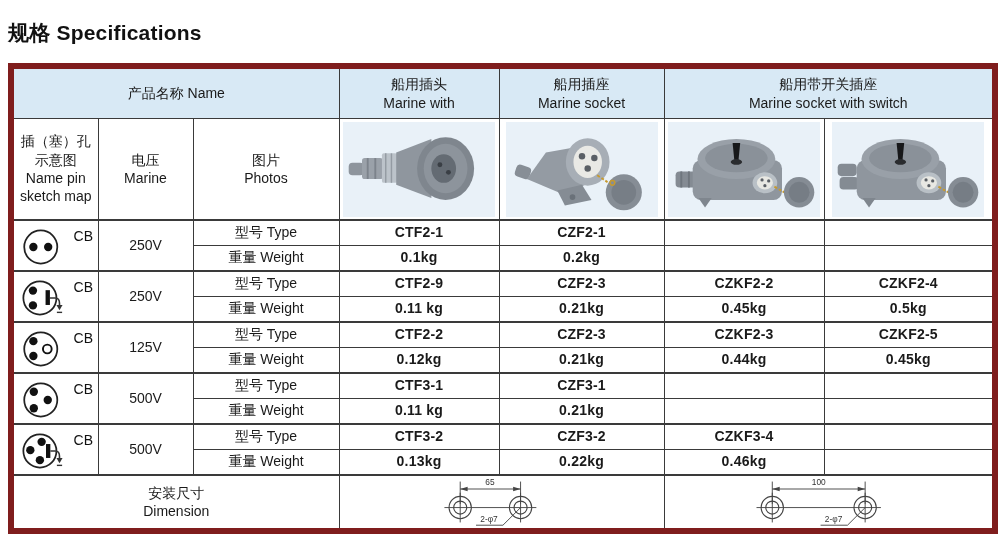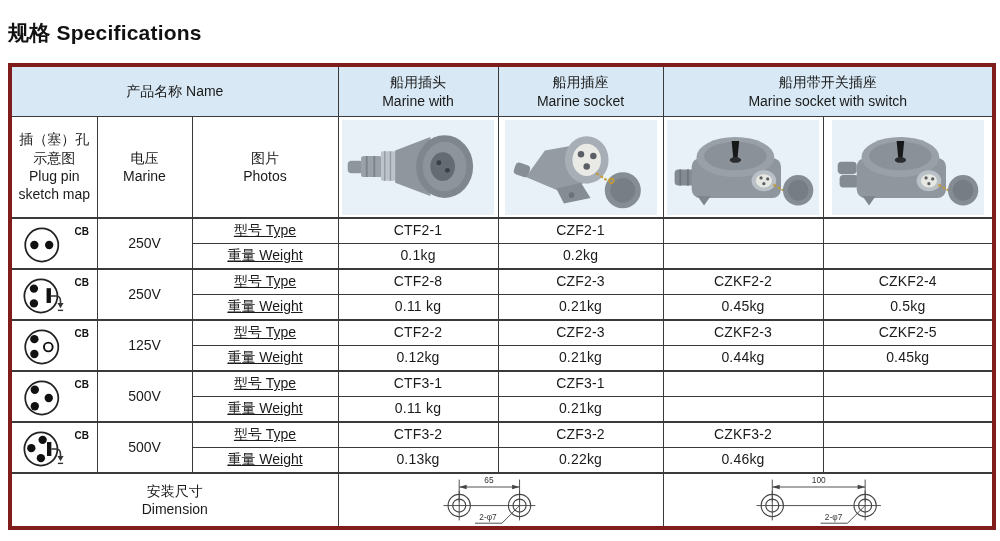--- a/index.html
+++ b/index.html
@@ -9,40 +9,40 @@
     color:#1a1a1a;
     -webkit-font-smoothing:antialiased;
   }
   .page{padding:15px 8px;}
   .title{
     font-size:21px;font-weight:600;margin:4px 0 16px 0;color:#111;
     font-family:"Liberation Sans", sans-serif;letter-spacing:.2px;
   }
   table.spec{
     border-collapse:collapse;table-layout:fixed;width:984px;
-    border:4px solid #7f1d1d;
+    border:6px solid #7f1d1d;
   }
   table.spec td{
     border:1px solid #3a3a3a;
     text-align:center;vertical-align:middle;
     font-size:14px;padding:0 2px;overflow:hidden;
     line-height:1.25;
   }
   tr.hdr td{background:#d8e9f5;height:49px;}
   .hline{display:block;line-height:1.3;}
   tr.sub td{height:100px;background:#fff;}
   .sub-label .hline{line-height:1.32;}
   tr.trow td,tr.wrow td{height:24px;}
   tr.gstart td{border-top:2px solid #3a3a3a;}
   tr.dim td{height:52px;}
   .volt{font-size:15px;}
-  .model{font-size:14px;letter-spacing:.2px;}
-  .rowlab{font-size:14px;text-decoration:underline;}
+  .model{font-size:14px;letter-spacing:.2px;font-weight:bold;}
+  .rowlab{font-size:14px;}
   .pin-wrap{display:flex;justify-content:center;align-items:flex-start;padding-top:2px;}
-  .cb{font-weight:700;font-size:10px;margin:4px 0 0 1px;color:#111;}
+  .cb{font-weight:400;font-size:14px;margin:4px 0 0 1px;color:#111;}
   .photo-wrap{display:flex;justify-content:center;align-items:center;height:100%;}
   svg{display:block;}
   .dim-wrap{display:flex;justify-content:center;align-items:center;}
 </style>
 </head>
 <body>
 
 <div class="page">
   <div class="title">规格 Specifications</div>
 
@@ -73,21 +73,21 @@
       <td colspan="2">
         <span class="hline">船用带开关插座</span>
         <span class="hline">Marine socket with switch</span>
       </td>
     </tr>
 
     <tr class="sub">
       <td class="sub-label">
         <span class="hline">插（塞）孔</span>
         <span class="hline">示意图</span>
-        <span class="hline">Plug pin</span>
+        <span class="hline">Name pin</span>
         <span class="hline">sketch map</span>
       </td>
       <td class="sub-label">
         <span class="hline">电压</span>
         <span class="hline">Marine</span>
       </td>
       <td class="sub-label">
         <span class="hline">图片</span>
         <span class="hline">Photos</span>
       </td>
@@ -216,21 +216,21 @@
             <line x1="33" y1="16" x2="33" y2="33" stroke="#111" stroke-width="5"></line>
             <path d="M35.5,25 h6 q5,0 5,6 v2" fill="none" stroke="#333" stroke-width="1.8"></path>
             <polygon points="43,33 50,33 46.5,39" fill="#333"></polygon>
             <line x1="43.5" y1="41.5" x2="49.5" y2="41.5" stroke="#333" stroke-width="1.6"></line>
           </svg>
           <span class="cb">CB</span>
         </div>
       </td>
       <td rowspan="2" class="volt">250V</td>
       <td class="rowlab">型号 Type</td>
-      <td class="model">CTF2-8</td>
+      <td class="model">CTF2-9</td>
       <td class="model">CZF2-3</td>
       <td class="model">CZKF2-2</td>
       <td class="model">CZKF2-4</td>
     </tr>
     <tr class="wrow">
       <td class="rowlab">重量 Weight</td>
       <td class="model">0.11 kg</td>
       <td class="model">0.21kg</td>
       <td class="model">0.45kg</td>
       <td class="model">0.5kg</td>
@@ -303,21 +303,21 @@
             <polygon points="43,33 50,33 46.5,39" fill="#333"></polygon>
             <line x1="43.5" y1="41.5" x2="49.5" y2="41.5" stroke="#333" stroke-width="1.6"></line>
           </svg>
           <span class="cb">CB</span>
         </div>
       </td>
       <td rowspan="2" class="volt">500V</td>
       <td class="rowlab">型号 Type</td>
       <td class="model">CTF3-2</td>
       <td class="model">CZF3-2</td>
-      <td class="model">CZKF3-2</td>
+      <td class="model">CZKF3-4</td>
       <td class="model"></td>
     </tr>
     <tr class="wrow">
       <td class="rowlab">重量 Weight</td>
       <td class="model">0.13kg</td>
       <td class="model">0.22kg</td>
       <td class="model">0.46kg</td>
       <td class="model"></td>
     </tr>
 

